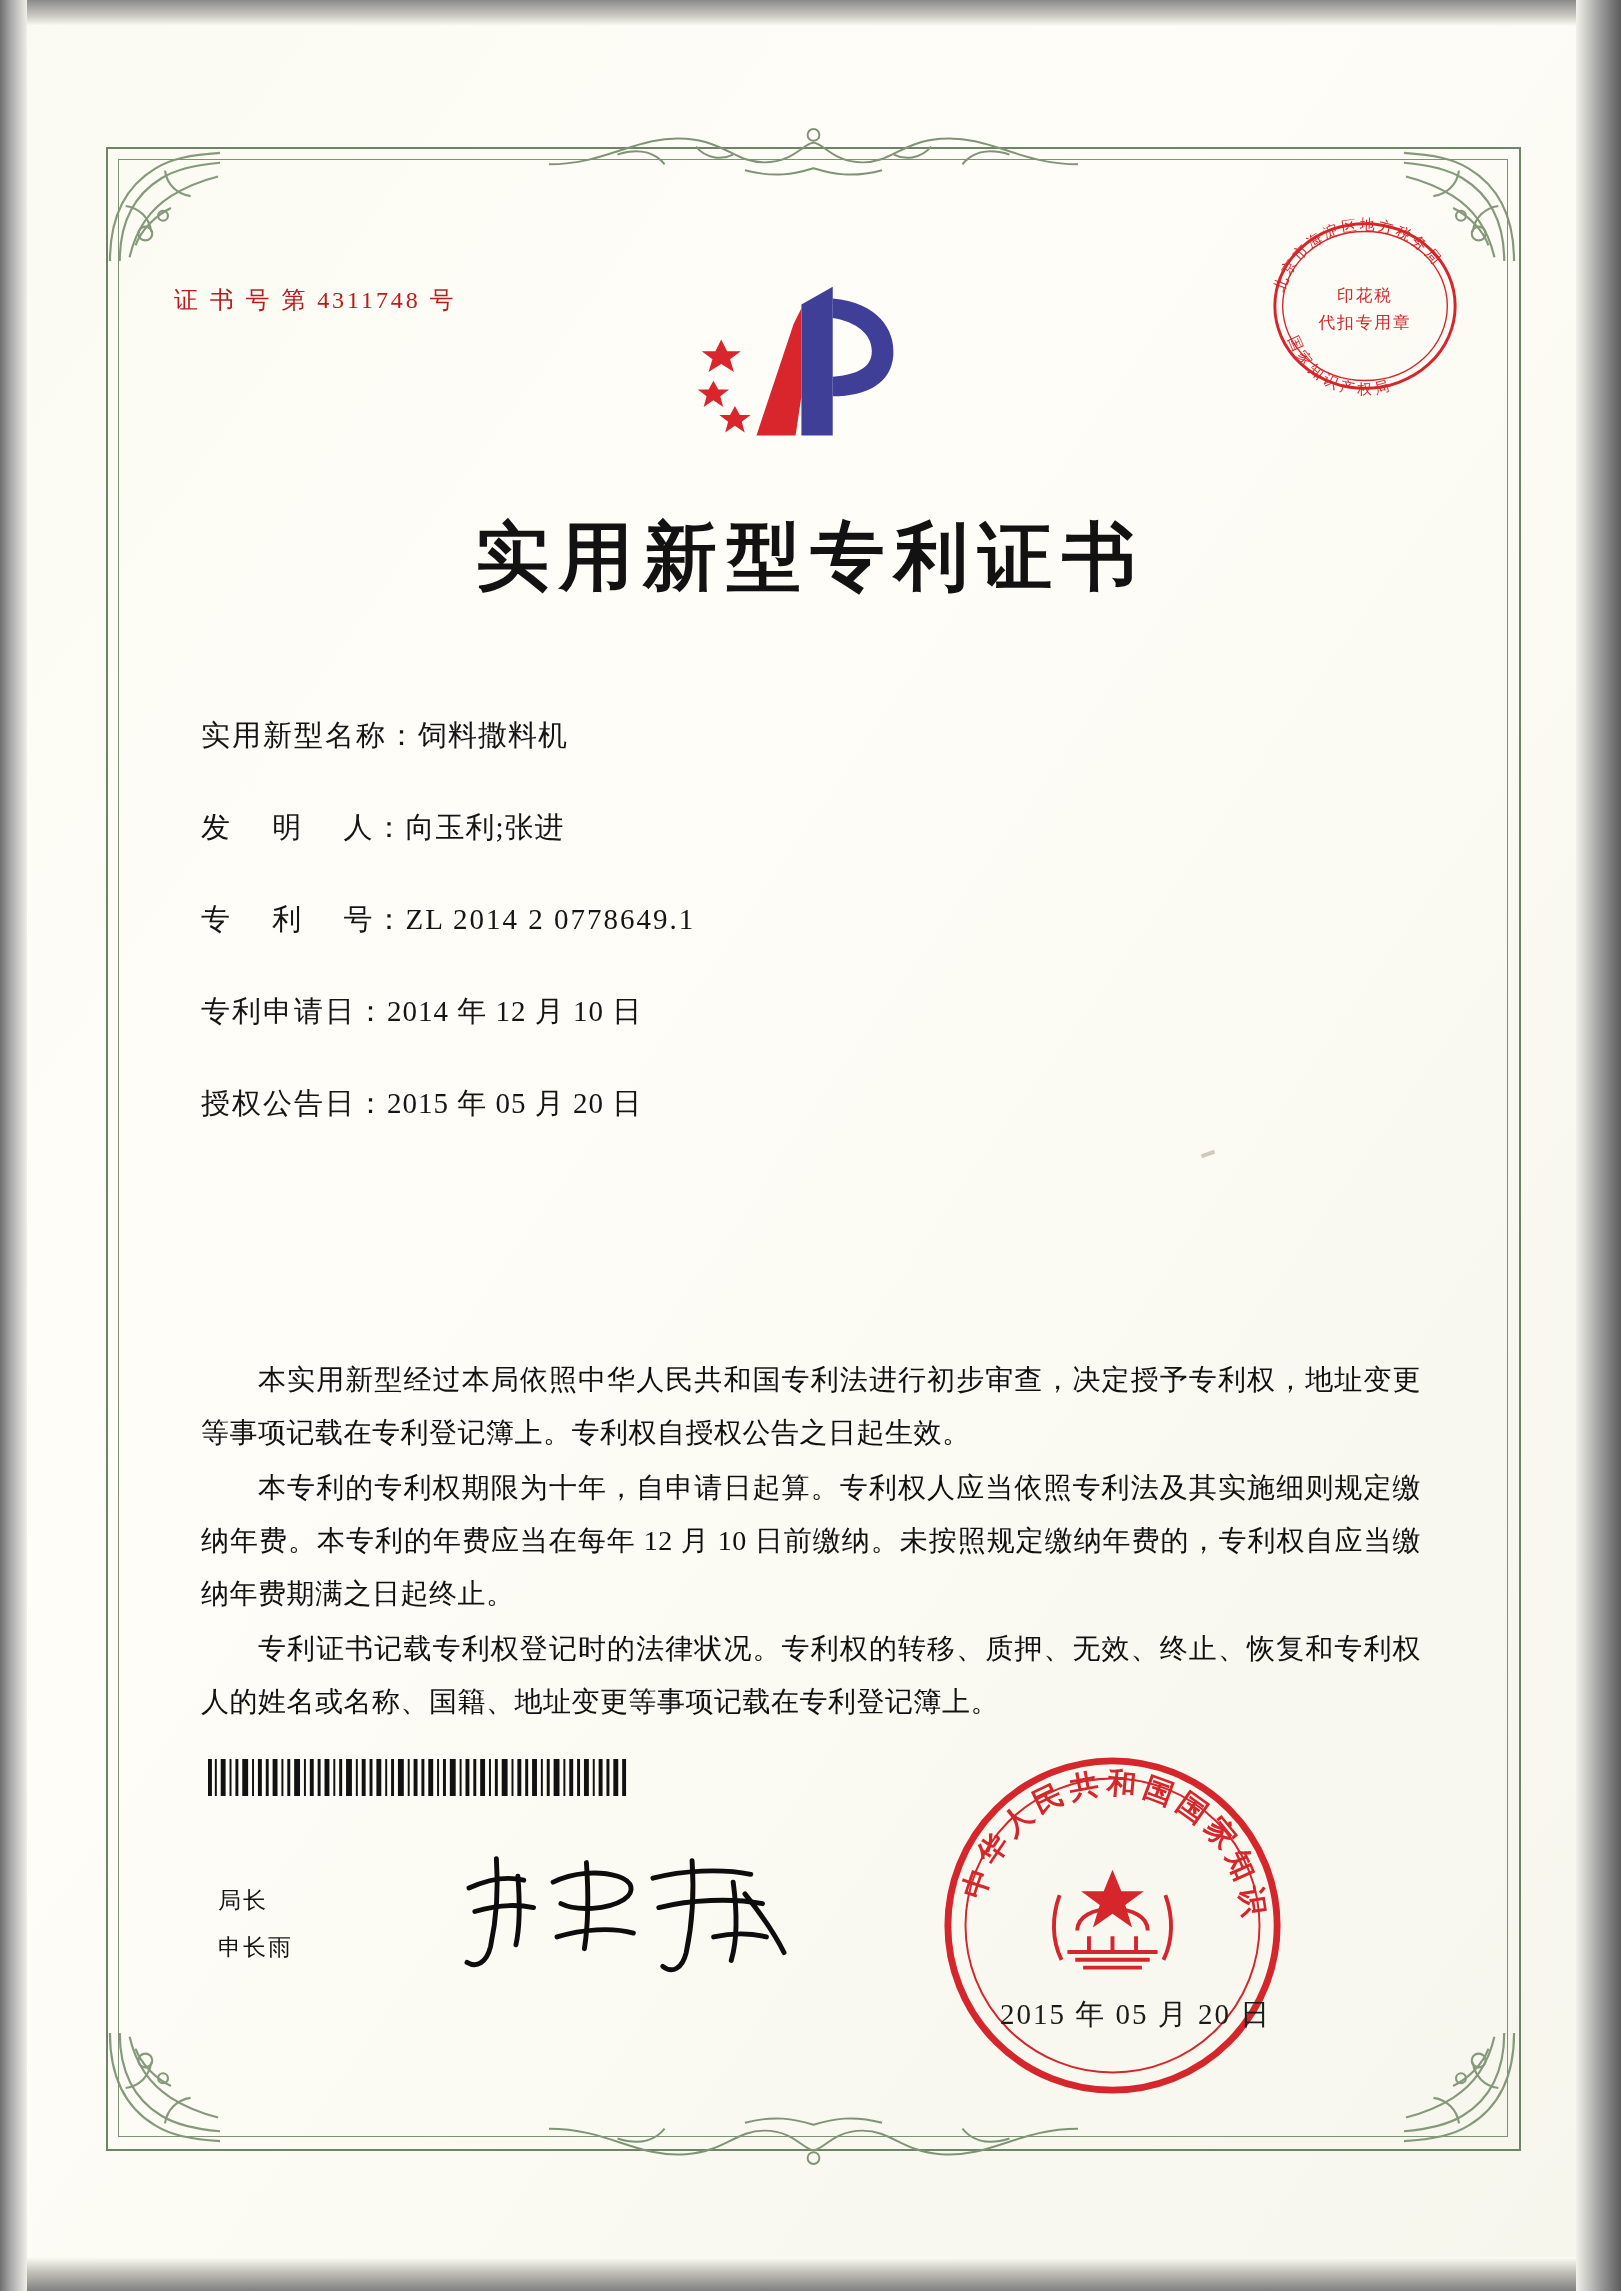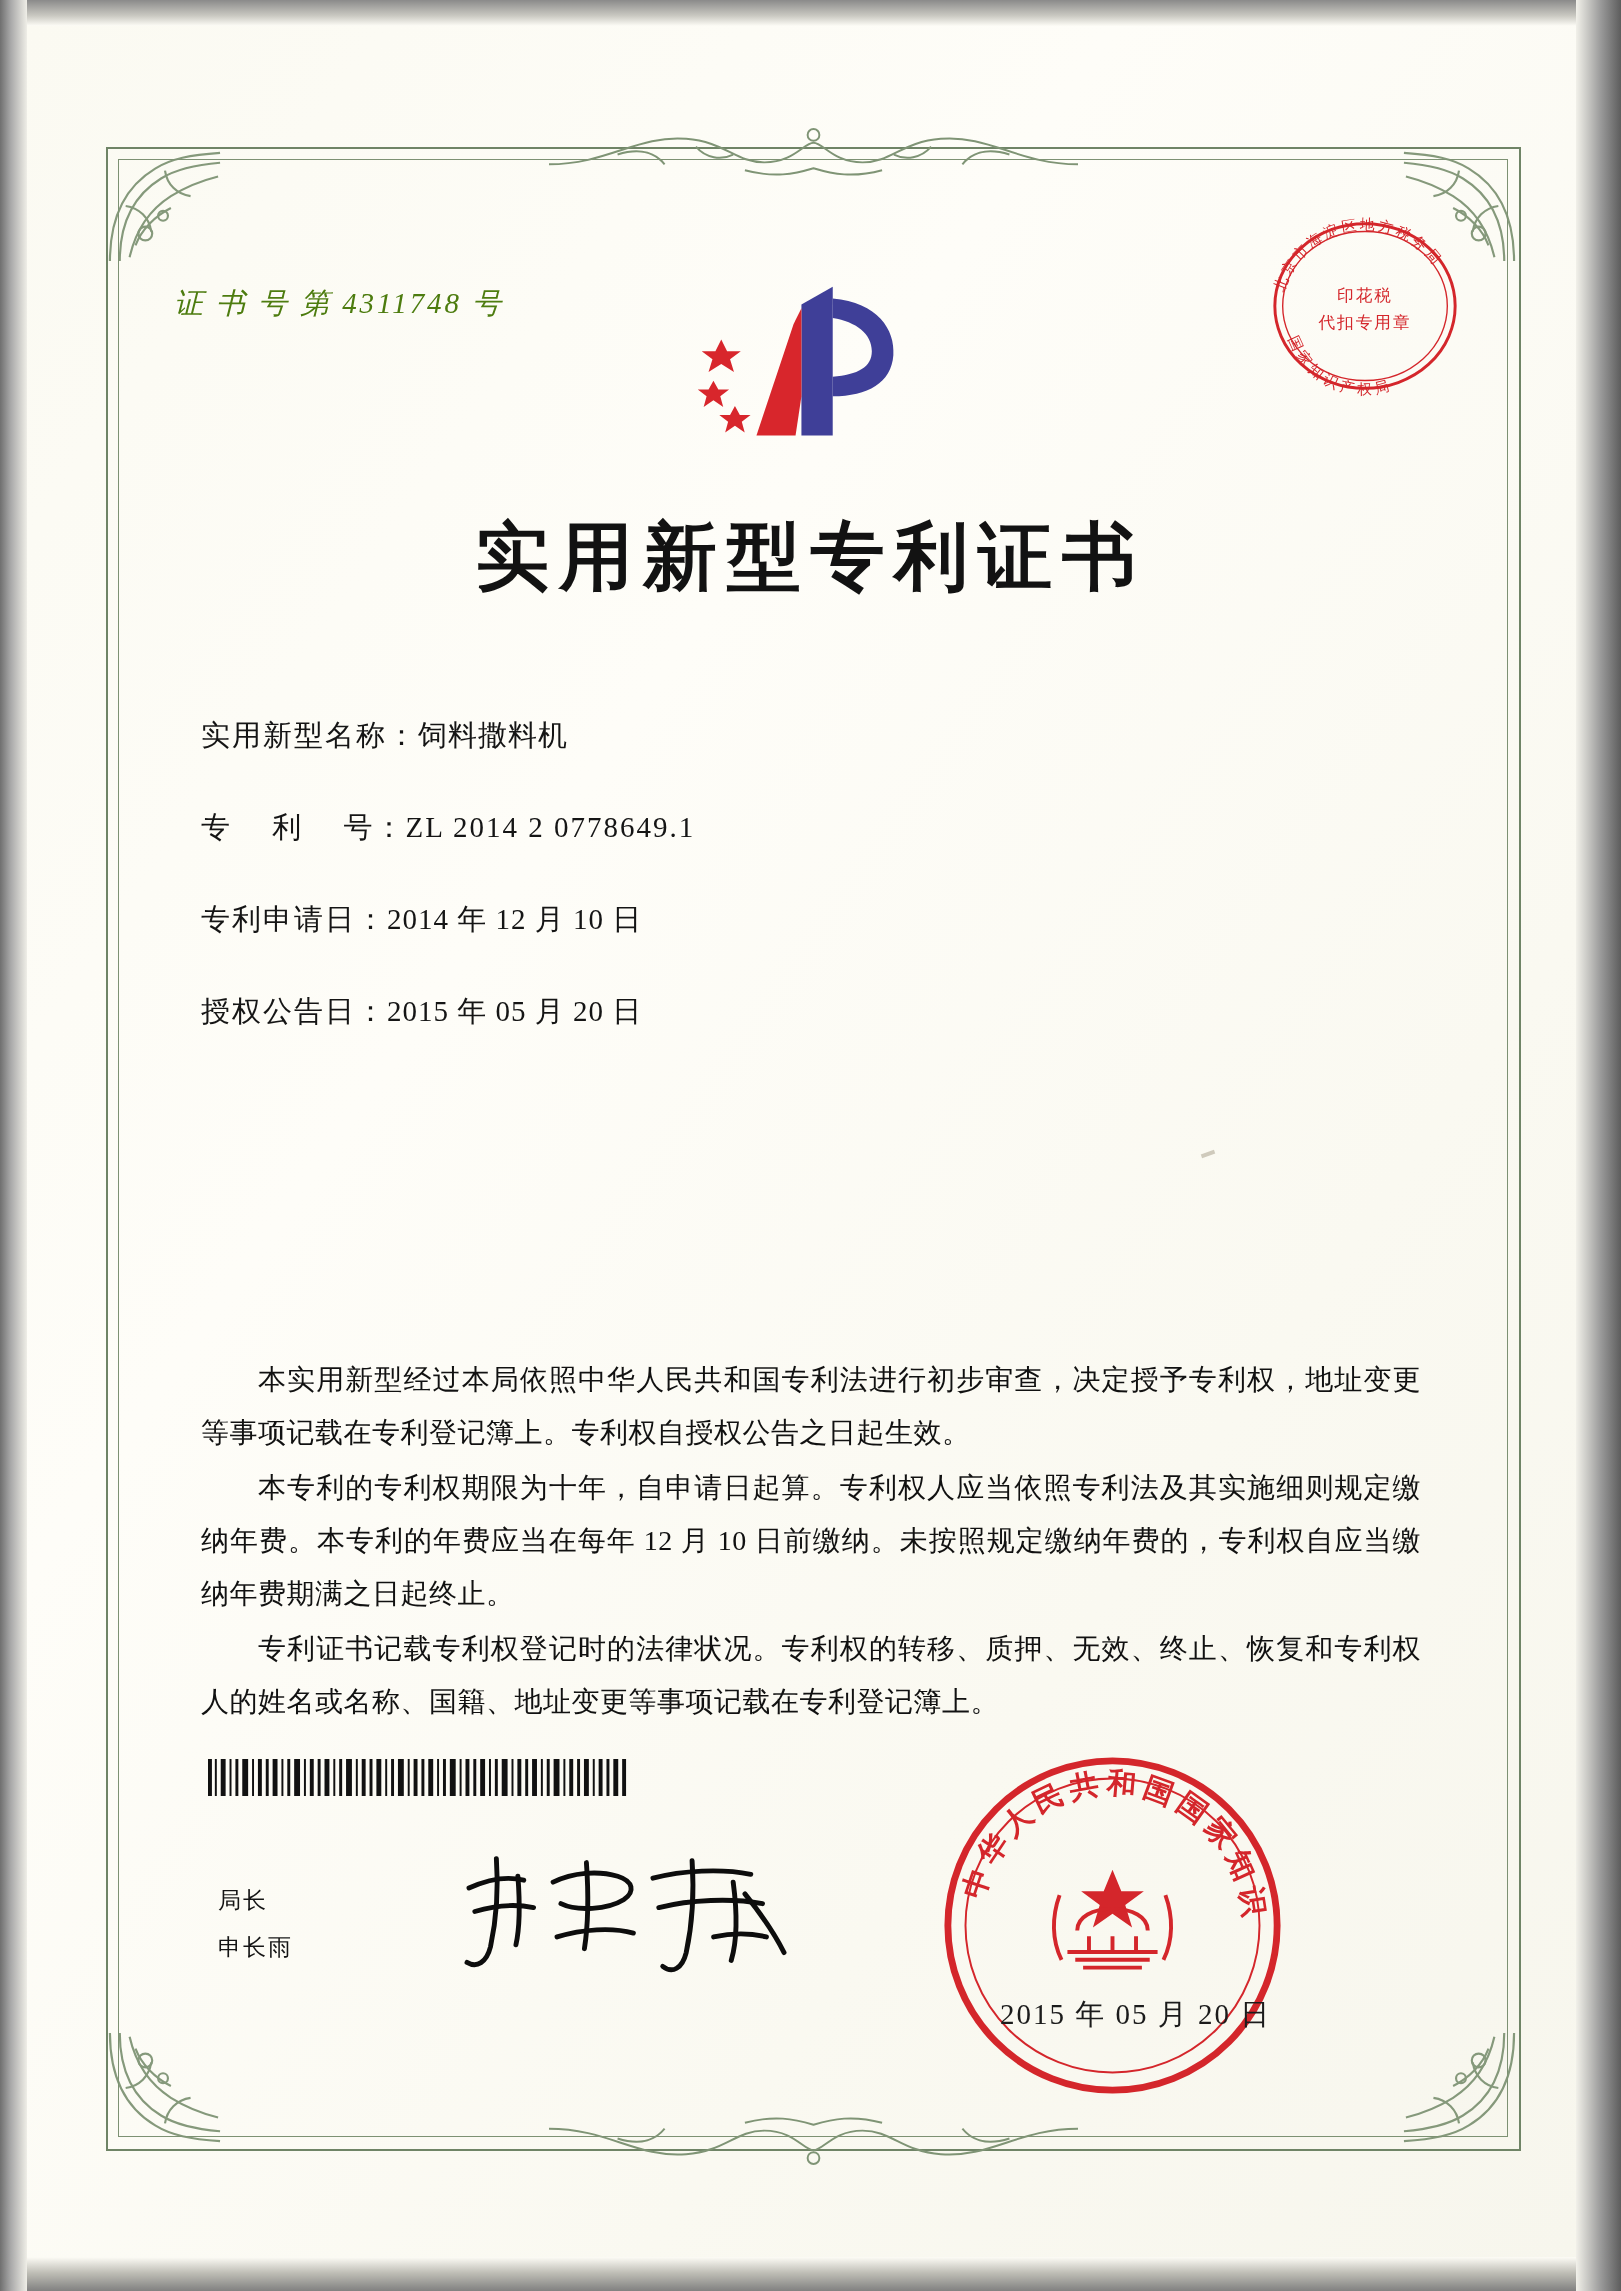--- a/index.html
+++ b/index.html
@@ -83,25 +83,24 @@
     left: 549px; top: 2107px;
     width: 529px; height: 61px;
     color: #7f9475;
     transform: scaleY(-1);
   }
 
   
   .cert-no {
     position: absolute;
     left: 174px; top: 284px;
-    font-size: 29px;
+    font-size: 24px;
     letter-spacing: 2.9px;
-    color: #4d7c0f;
+    color: #b91c1c;
     white-space: nowrap;
-    font-style: italic;
   }
 
   
   .logo {
     position: absolute;
     left: 686px; top: 279px;
     width: 225px; height: 176px;
   }
 
   
@@ -328,20 +327,23 @@
     </text>
     <text x="110" y="95" text-anchor="middle" font-size="17" fill="#d4262b" font-family="'Liberation Serif', serif" letter-spacing="2">印花税</text>
     <text x="110" y="122" text-anchor="middle" font-size="17" fill="#d4262b" font-family="'Liberation Serif', serif" letter-spacing="2">代扣专用章</text>
   </svg>
 
   <div class="title">实用新型专利证书</div>
 
   <div class="fields">
     <div class="field-row">
       <span class="field-label">实用新型名称：</span><span class="field-value">饲料撒料机</span>
+    </div>
+    <div class="field-row">
+      <span class="field-label">发　 明 　人：</span><span class="field-value">向玉利;张进</span>
     </div>
     <div class="field-row">
       <span class="field-label">专　 利　  号：</span><span class="field-value mono-value">ZL 2014 2 0778649.1</span>
     </div>
     <div class="field-row">
       <span class="field-label">专利申请日：</span><span class="field-value">2014 年 12 月 10 日</span>
     </div>
     <div class="field-row">
       <span class="field-label">授权公告日：</span><span class="field-value">2015 年 05 月 20 日</span>
     </div>

